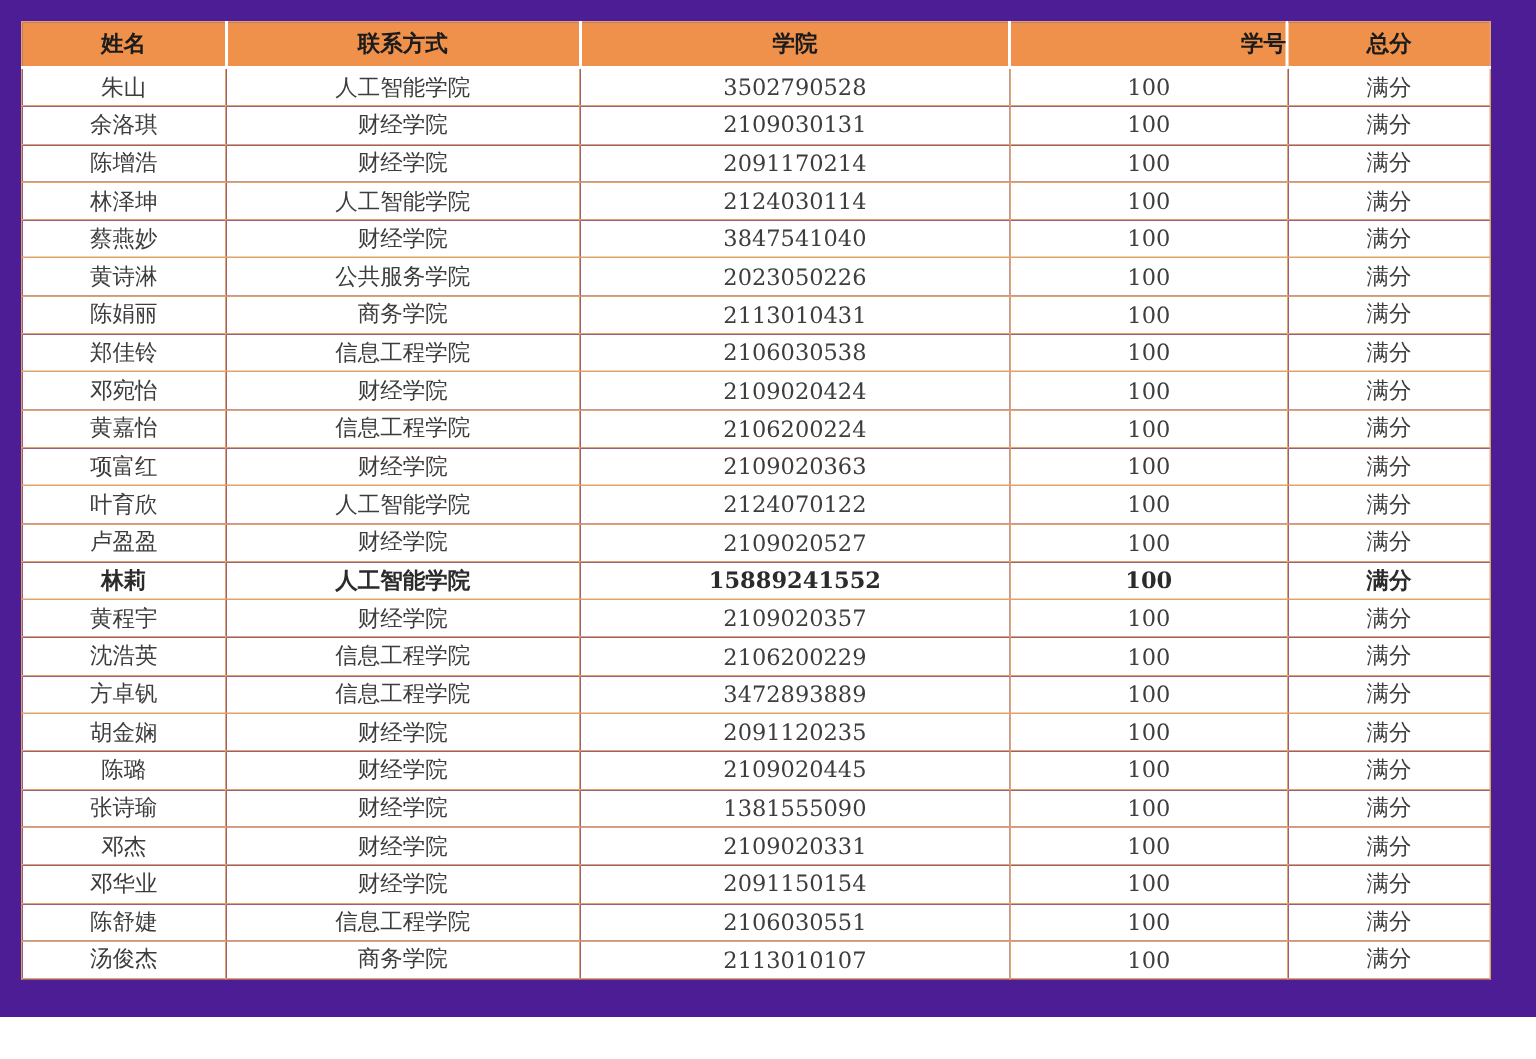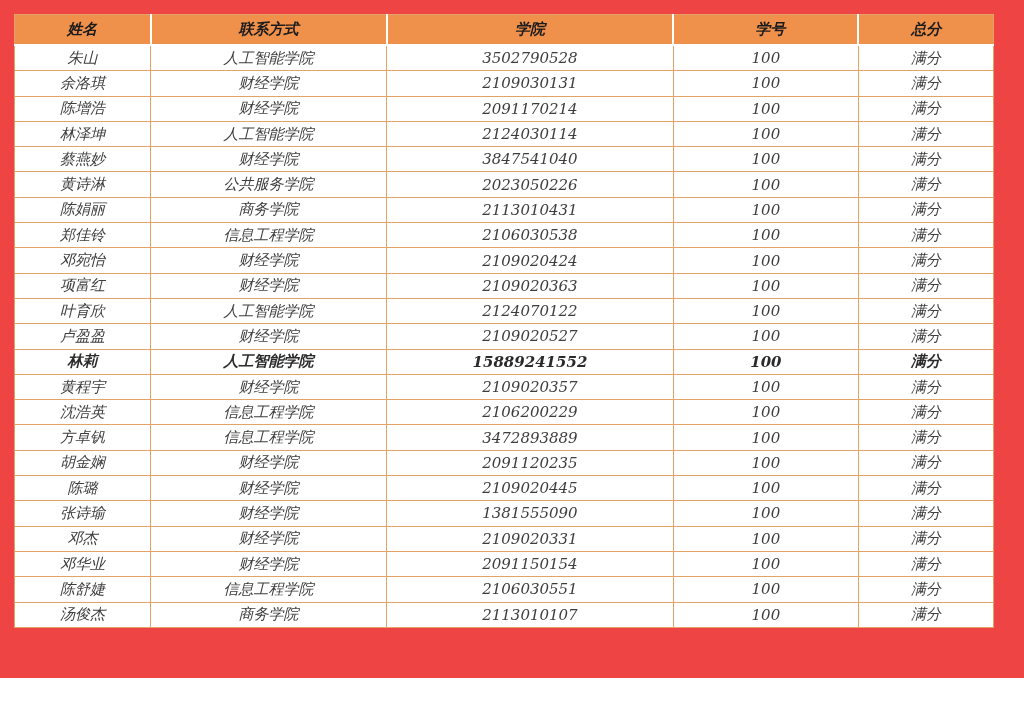--- a/index.html
+++ b/index.html
@@ -4,23 +4,22 @@
 <style>
   html, body {
     margin: 0;
     padding: 0;
     background: #ffffff;
   }
   .page {
     position: relative;
     width: 1024px;
     height: 678px;
-    background: #ef4444;
+    background: #4c1d95;
     overflow: hidden;
-    font-style: italic;
   }
   .score-table {
     position: absolute;
     left: 14px;
     top: 14px;
     width: 980px;
     border-collapse: collapse;
     table-layout: fixed;
     font-size: 15px;
     color: var(--text, #3d3d3d);
@@ -38,21 +37,21 @@
     font-size: 15px;
     height: 29px;
     padding: 0;
     text-align: center;
     border: 2px solid #ffffff;
     border-top: 1px solid var(--border, #E2A368);
   }
   .score-table th:first-child { border-left: 1px solid var(--border, #E2A368); }
   .score-table th:last-child  { border-right: 1px solid var(--border, #E2A368); }
   .score-table th.th-left {
-    text-align: center;
+    text-align: right;
     padding-left: 9px;
   }
   .score-table td {
     border: 1px solid var(--border, #E2A368);
     height: 24.3px;
     padding: 0;
     text-align: center;
     vertical-align: middle;
     font-family: "DejaVu Serif", "Liberation Serif", serif;
     background: var(--row-bg, #ffffff);
@@ -143,20 +142,27 @@
           <td>满分</td>
         </tr>
         <tr>
           <td>邓宛怡</td>
           <td>财经学院</td>
           <td>2109020424</td>
           <td>100</td>
           <td>满分</td>
         </tr>
         <tr>
+          <td>黄嘉怡</td>
+          <td>信息工程学院</td>
+          <td>2106200224</td>
+          <td>100</td>
+          <td>满分</td>
+        </tr>
+        <tr>
           <td>项富红</td>
           <td>财经学院</td>
           <td>2109020363</td>
           <td>100</td>
           <td>满分</td>
         </tr>
         <tr>
           <td>叶育欣</td>
           <td>人工智能学院</td>
           <td>2124070122</td>

